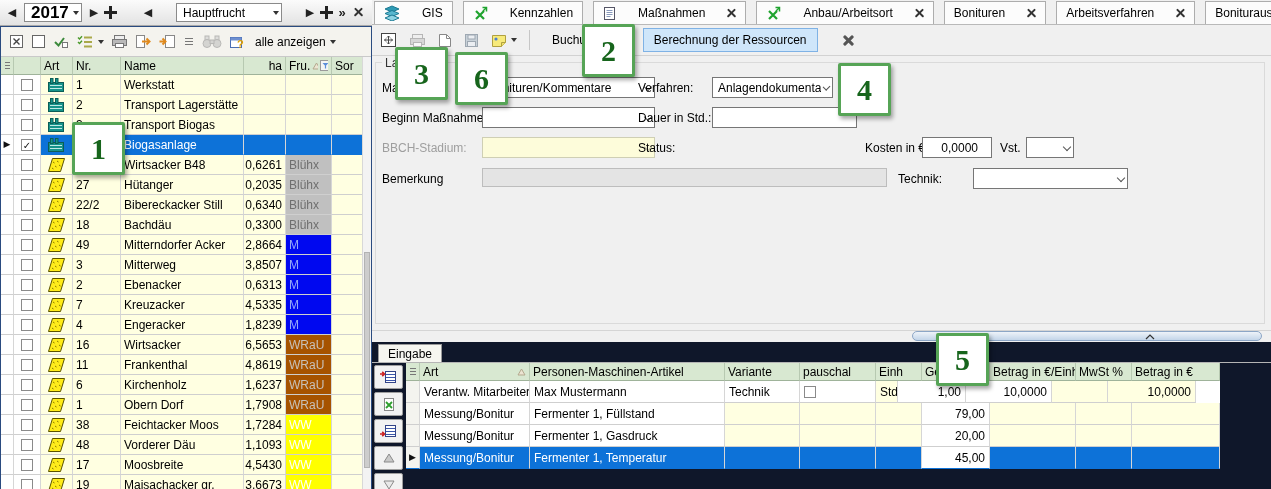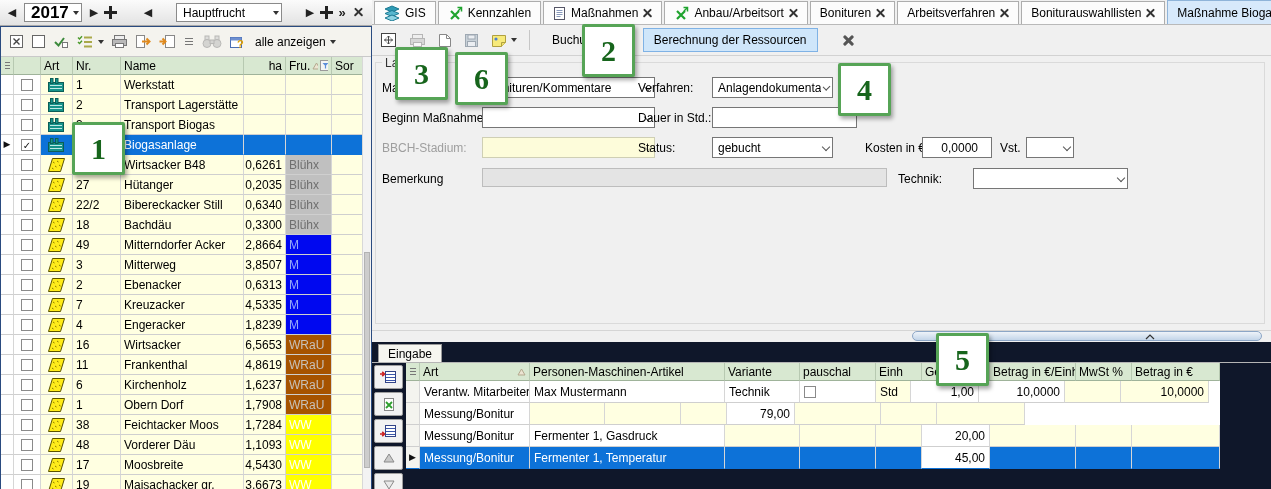--- a/index.html
+++ b/index.html
@@ -46,21 +46,21 @@
   .mk{font-size:9px;color:#111;line-height:1}
   .cb{display:inline-block;width:12px;height:12px;background:#fff;border:1px solid #8a8a8a;font:bold 10px/11px "DejaVu Sans",sans-serif;text-align:center;color:#111}
   .lrow.sel .lc{background:#0d72d8;color:#fff;border-bottom-color:#0d72d8}
   .lrow.sel .lc.m,.lrow.sel .lc.ck{background:#fff;color:#000;border-bottom-color:#cfcfcf}
   .lp-vscroll{position:absolute;right:0;top:30px;width:9px;height:433px;background:#f3f3f3;border-left:1px solid #d8d8d8}
   .lp-vscroll .thumb{position:absolute;left:1px;right:1px;top:45%;height:50%;background:#cdcdcd;border:1px solid #b3b3b3}
 
   
   .rp{position:absolute;left:372px;top:0;width:899px;height:489px;background:#f0f0f0}
   .rp-tabs{position:absolute;left:0;top:0;right:0;height:25px;display:flex;align-items:flex-end;background:#f0f0f0;border-bottom:1px solid #b9b9b9;padding-left:2px}
-  .rtab{display:inline-flex;align-items:center;gap:5px;height:23px;padding:0 9px;background:#fcfcfc;border:1px solid #adadad;border-bottom:none;margin-right:2px;white-space:nowrap;cursor:default}
+  .rtab{display:inline-flex;align-items:center;gap:22px;height:23px;padding:0 9px;background:#fcfcfc;border:1px solid #adadad;border-bottom:none;margin-right:10px;white-space:nowrap;cursor:default}
   .rtab.active{background:#d7e9fb;border-color:#8fb4d9;height:24px}
   .rp-toolbar{position:absolute;left:0;top:25px;right:0;height:31px;background:#f0f0f0;border-bottom:1px solid #d2d2d2;display:flex;align-items:center;gap:12px;padding:0 8px}
   .vsep{width:1px;height:20px;background:#c6c6c6}
   .subtab{display:inline-flex;align-items:center;height:24px;padding:0 10px;white-space:nowrap}
   .subtab.active{background:#cfe6fa;border:1px solid #7fb2e5}
   .rtb-close{margin-left:14px}
   .rtb-close .xic::before,.rtb-close .xic::after{background:#555;height:3px;width:13px;left:-2px}
 
   .rp-form{position:absolute;left:0;top:56px;right:0;height:274px;background:#f0f0f0}
   .groupbox{position:absolute;left:3px;top:6px;width:890px;height:262px;border:1px solid #dadada}
@@ -730,24 +730,20 @@
     <div class="tinput" style="left:340px;top:51px;width:145px">
         <span></span>
       </div>
 
     <span class="flabel gray" style="left:10px;top:85px">BBCH-Stadium:</span>
     <div class="combo dis-y" style="left:110px;top:81px;width:173px">
         <span class="cv"></span>
         <i class="chev"></i>
       </div>
     <span class="flabel" style="left:266px;top:85px">Status:</span>
-    <div class="combo" style="left:340px;top:81px;width:121px">
-        <span class="cv">gebucht</span>
-        <i class="chev"></i>
-      </div>
     <span class="flabel" style="left:493px;top:85px">Kosten in €</span>
     <div class="tinput right" style="left:550px;top:81px;width:70px">
         <span>0,0000</span>
       </div>
     <span class="flabel" style="left:628px;top:85px">Vst.</span>
     <div class="combo" style="left:654px;top:81px;width:48px">
         <span class="cv"></span>
         <i class="chev"></i>
       </div>
 
@@ -829,29 +825,30 @@
         </div>
       <div id="brows">
           <div class="brow">
             <div class="bc m" style="width:14px"></div>
             <div class="bc" style="width:110px">Verantw. Mitarbeiter</div>
             <div class="bc" style="width:195px">Max Mustermann</div>
             <div class="bc" style="width:75px">Technik</div>
             <div class="bc" style="width:76px">
               <span class="cb"></span>
             </div>
-            <div class="bc cream" style="width:35px">Std</div>
+            <div class="bc cream" style="width:22px">Std</div>
             <div class="bc num" style="width:68px">1,00</div>
             <div class="bc num" style="width:86px">10,0000</div>
             <div class="bc cream num" style="width:56px"></div>
             <div class="bc cream num" style="width:88px">10,0000</div>
           </div>
           <div class="brow">
             <div class="bc m" style="width:14px"></div>
             <div class="bc" style="width:110px">Messung/Bonitur</div>
+            <div class="bc" style="width:195px">Fermenter 1, Füllstand</div>
             <div class="bc cream" style="width:75px"></div>
             <div class="bc cream" style="width:76px"></div>
             <div class="bc cream" style="width:46px"></div>
             <div class="bc num" style="width:68px">79,00</div>
             <div class="bc cream num" style="width:86px"></div>
             <div class="bc cream num" style="width:56px"></div>
             <div class="bc cream num" style="width:88px"></div>
           </div>
           <div class="brow">
             <div class="bc m" style="width:14px"></div>

